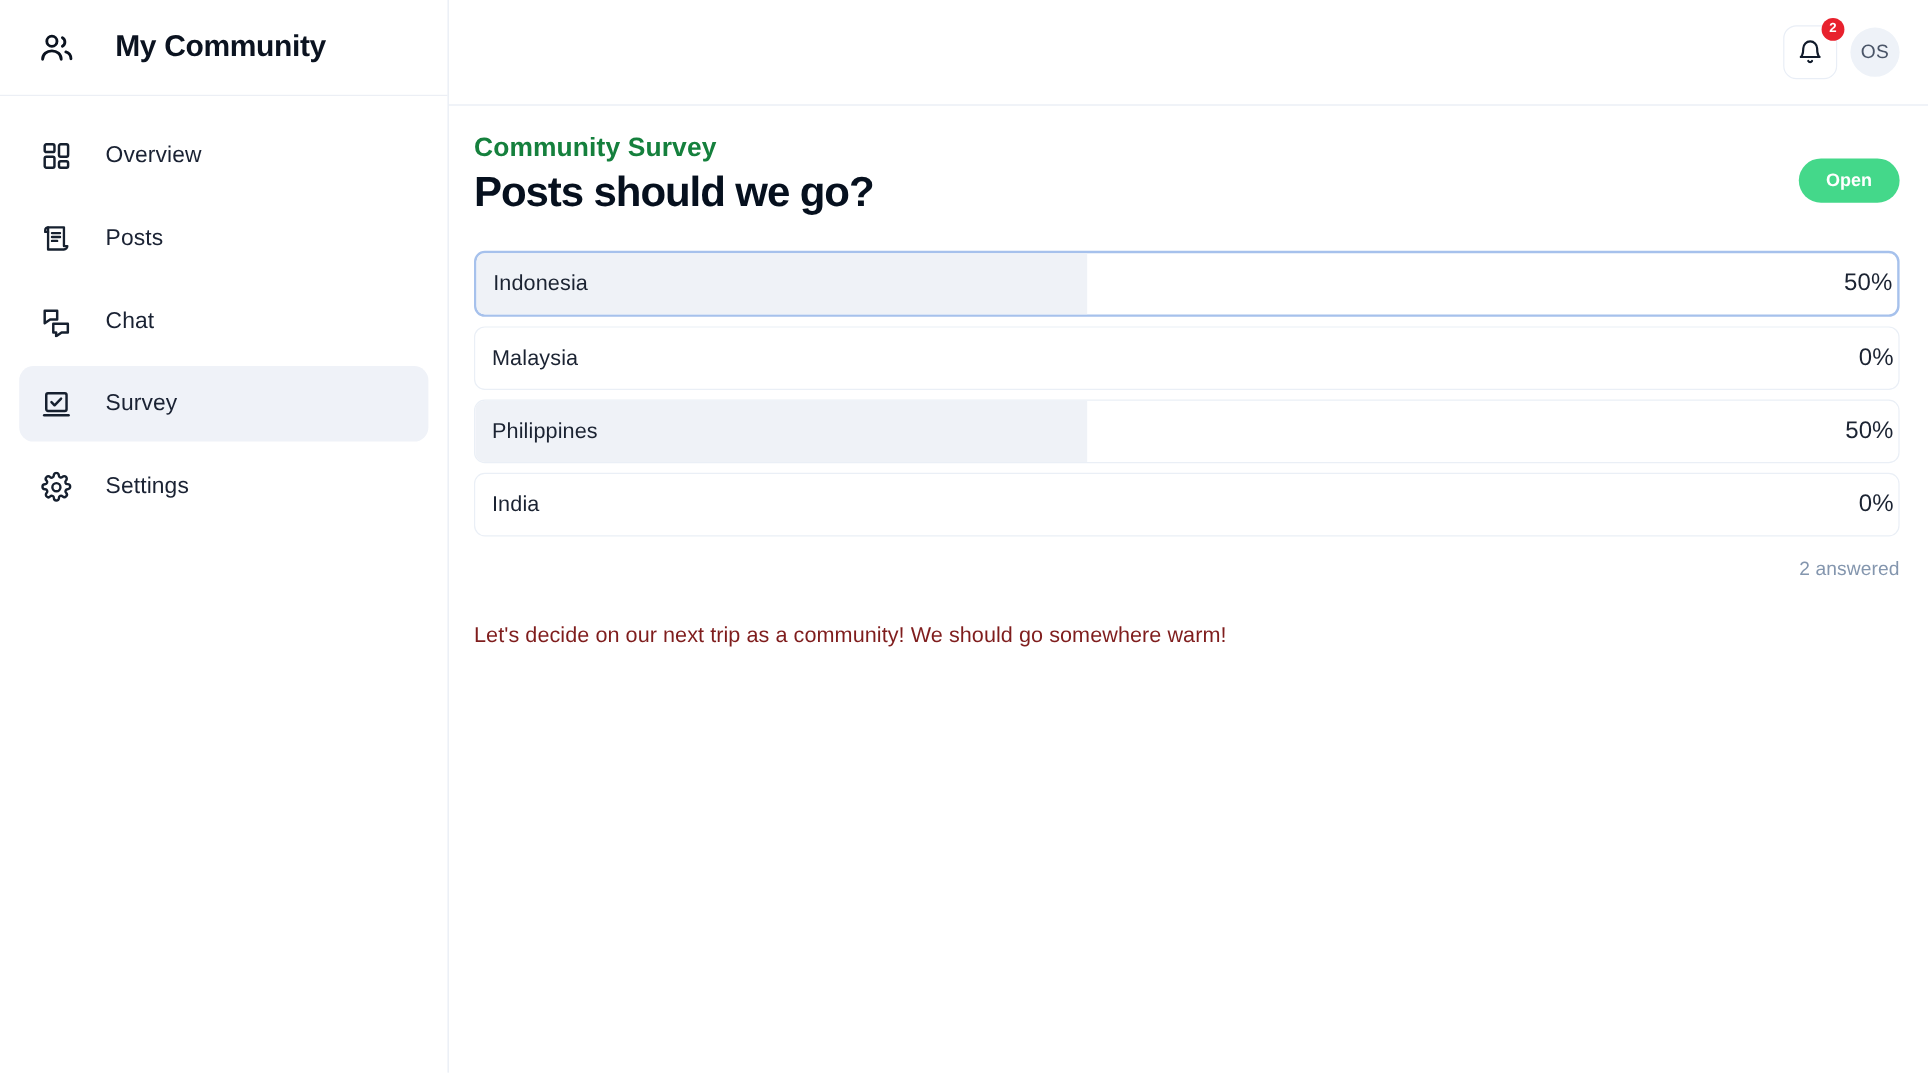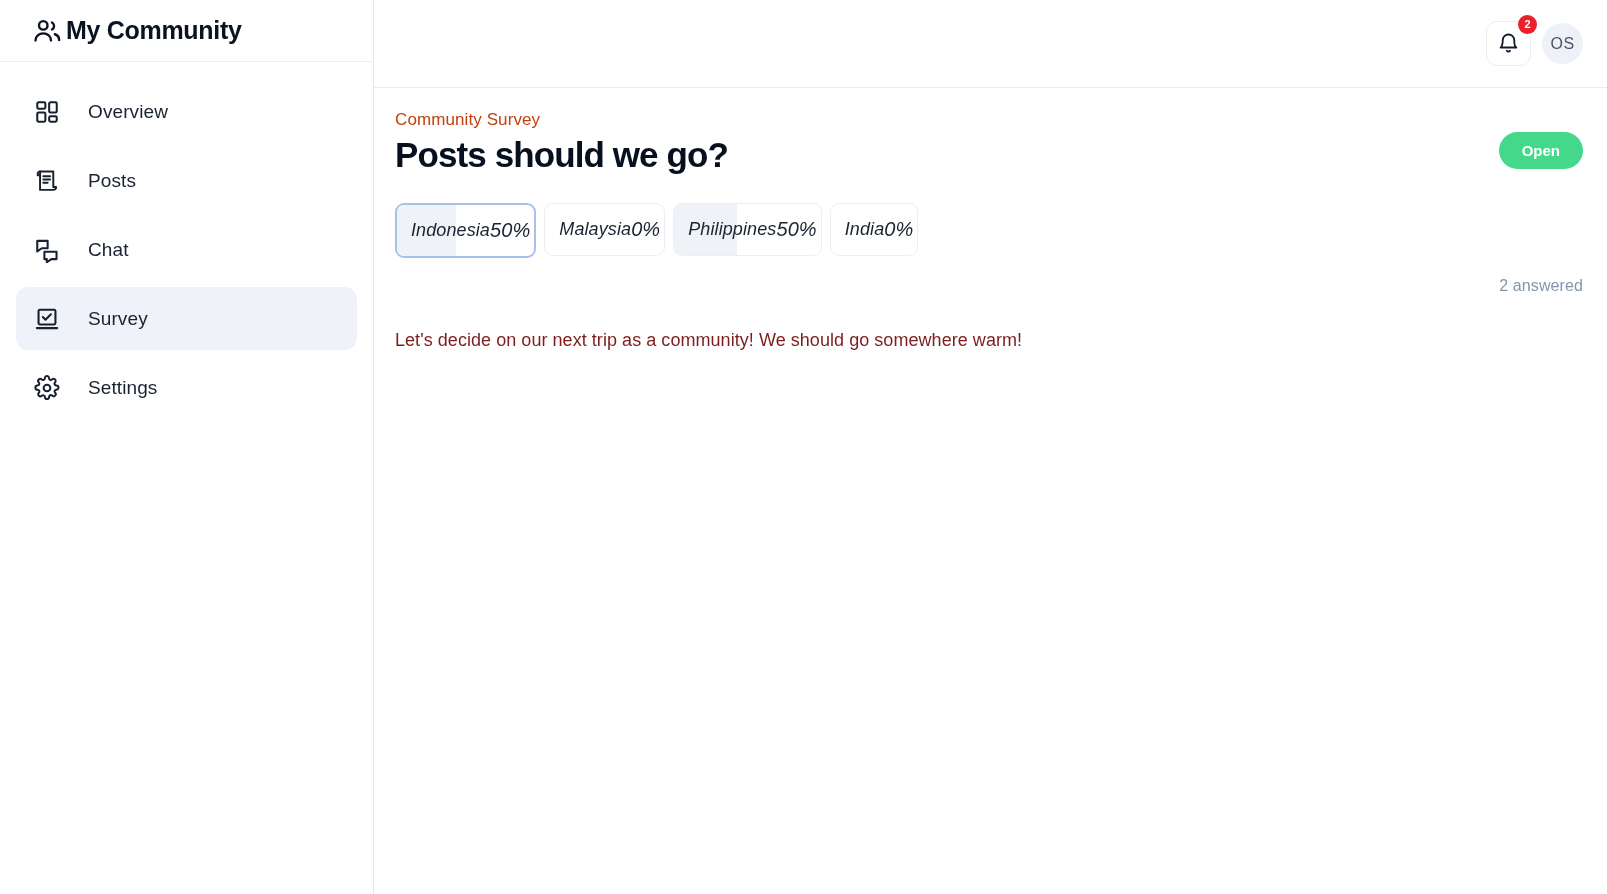--- a/index.html
+++ b/index.html
@@ -26,23 +26,23 @@
     background: #ffffff;
     border-right: 1px solid #e3e9f2;
     flex: 0 0 374px;
     display: flex;
     flex-direction: column;
   }
 
   .brand {
     display: flex;
     align-items: center;
-    gap: 4px;
+    gap: 34px;
     padding: 0 0 0 32px;
-    height: 62px;
+    height: 80px;
     border-bottom: 1px solid #eceff5;
   }
   .brand-icon { width: 30px; height: 30px; display: block; flex: 0 0 30px; }
   .brand-title {
     font-size: 25px;
     font-weight: bold;
     letter-spacing: -0.3px;
     color: #0b1320;
     white-space: nowrap;
   }
@@ -140,23 +140,24 @@
     flex: 1 1 auto;
     padding: 22px 24px 0 21px;
     overflow: hidden;
   }
 
   .survey-head {
     position: relative;
     padding-bottom: 16px;
   }
   .eyebrow {
-    font-size: 17px;
-    color: #c2410c;
-    letter-spacing: 0.1px;
+    font-size: 22px;
+    color: #15803d;
+    letter-spacing: 0.1px;
+    font-weight: bold;
   }
   .survey-title {
     font-size: 35px;
     font-weight: bold;
     letter-spacing: -0.9px;
     color: #06101e;
     margin-top: 5px;
   }
   .status-pill {
     position: absolute;
@@ -166,21 +167,21 @@
     color: #ffffff;
     font-size: 15px;
     font-weight: bold;
     border-radius: 999px;
     padding: 11px 23px;
     line-height: 1;
     cursor: pointer;
   }
 
   
-  .poll { display: flex; gap: 8px; margin-top: 12px; font-style: italic; }
+  .poll { display: flex; flex-direction: column; gap: 8px; margin-top: 12px; }
 
   .poll-row {
     position: relative;
     height: 53px;
     border: 1px solid #eaeff6;
     border-radius: 9px;
     background: #ffffff;
     overflow: hidden;
     display: flex;
     align-items: center;

